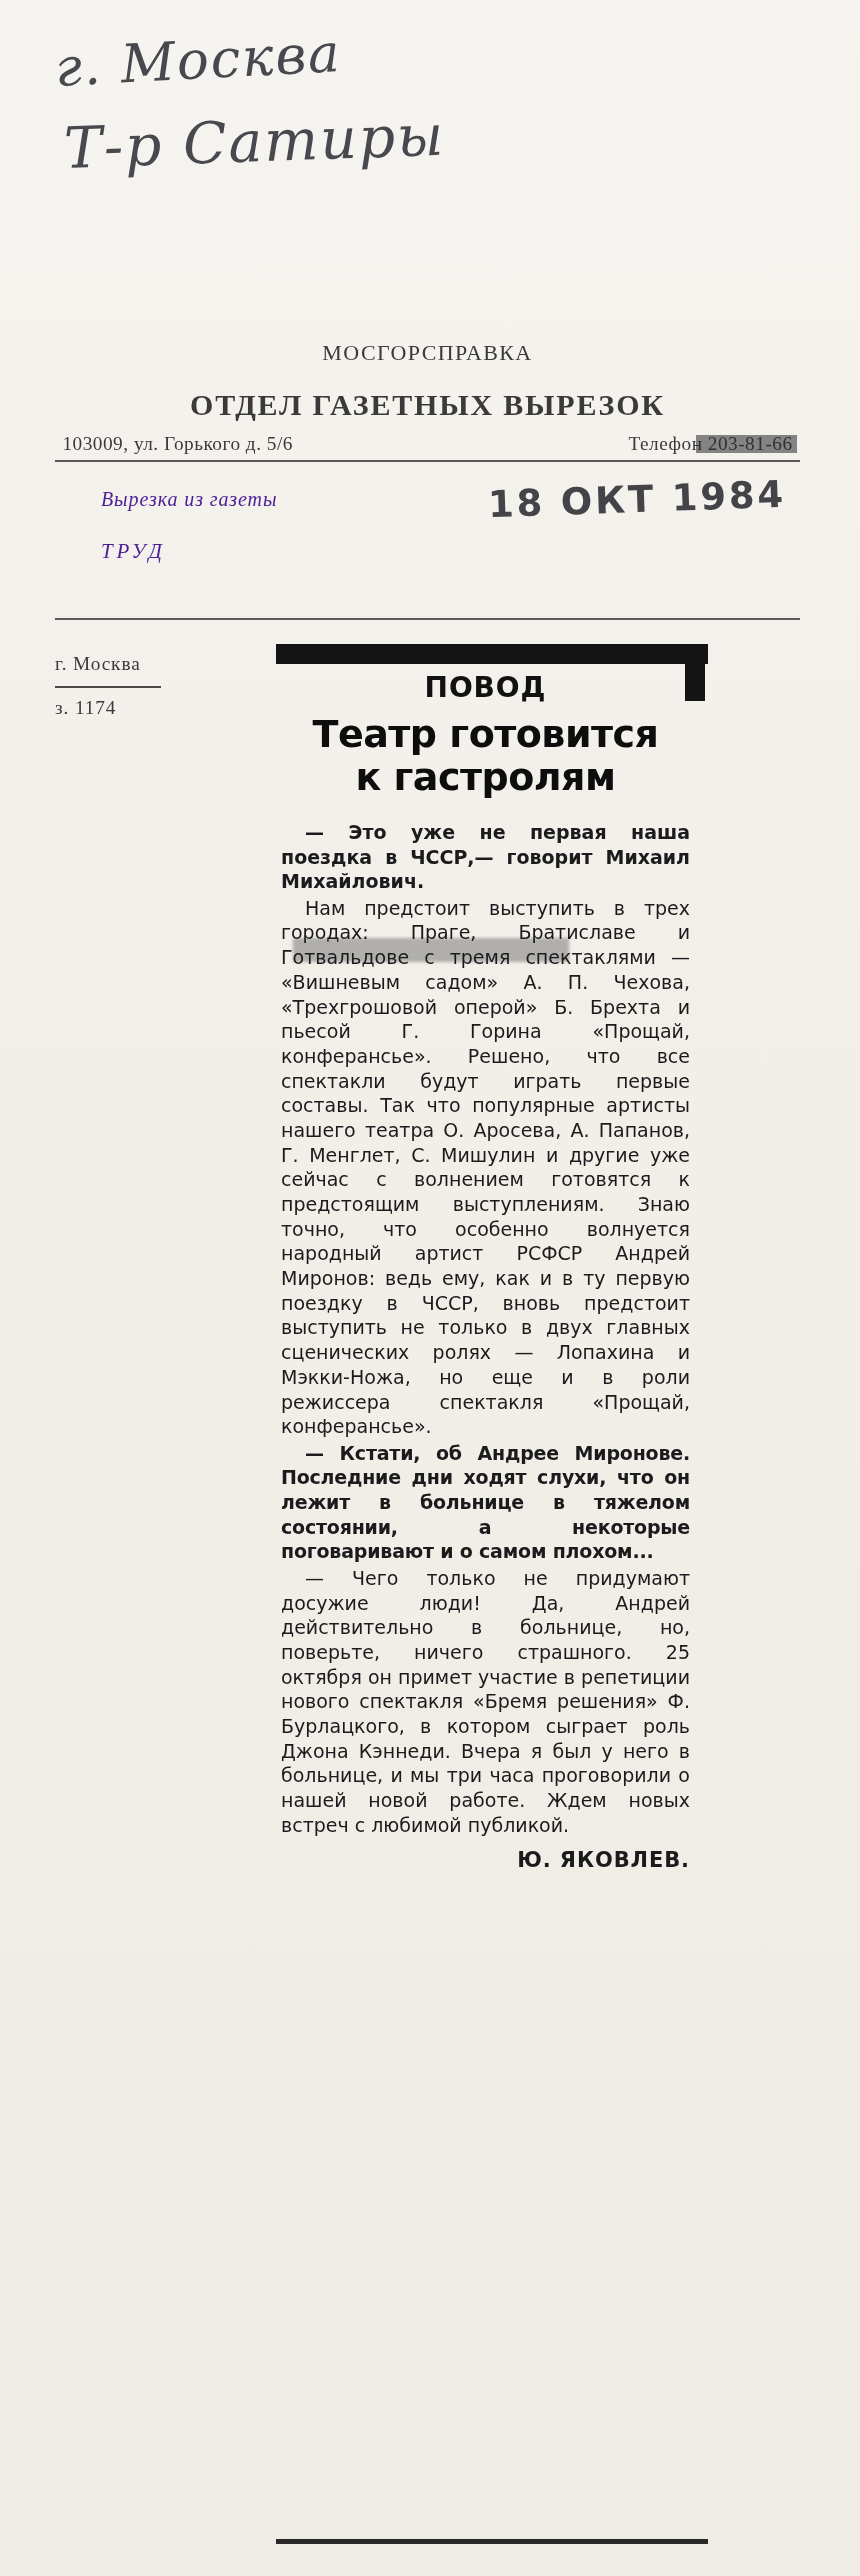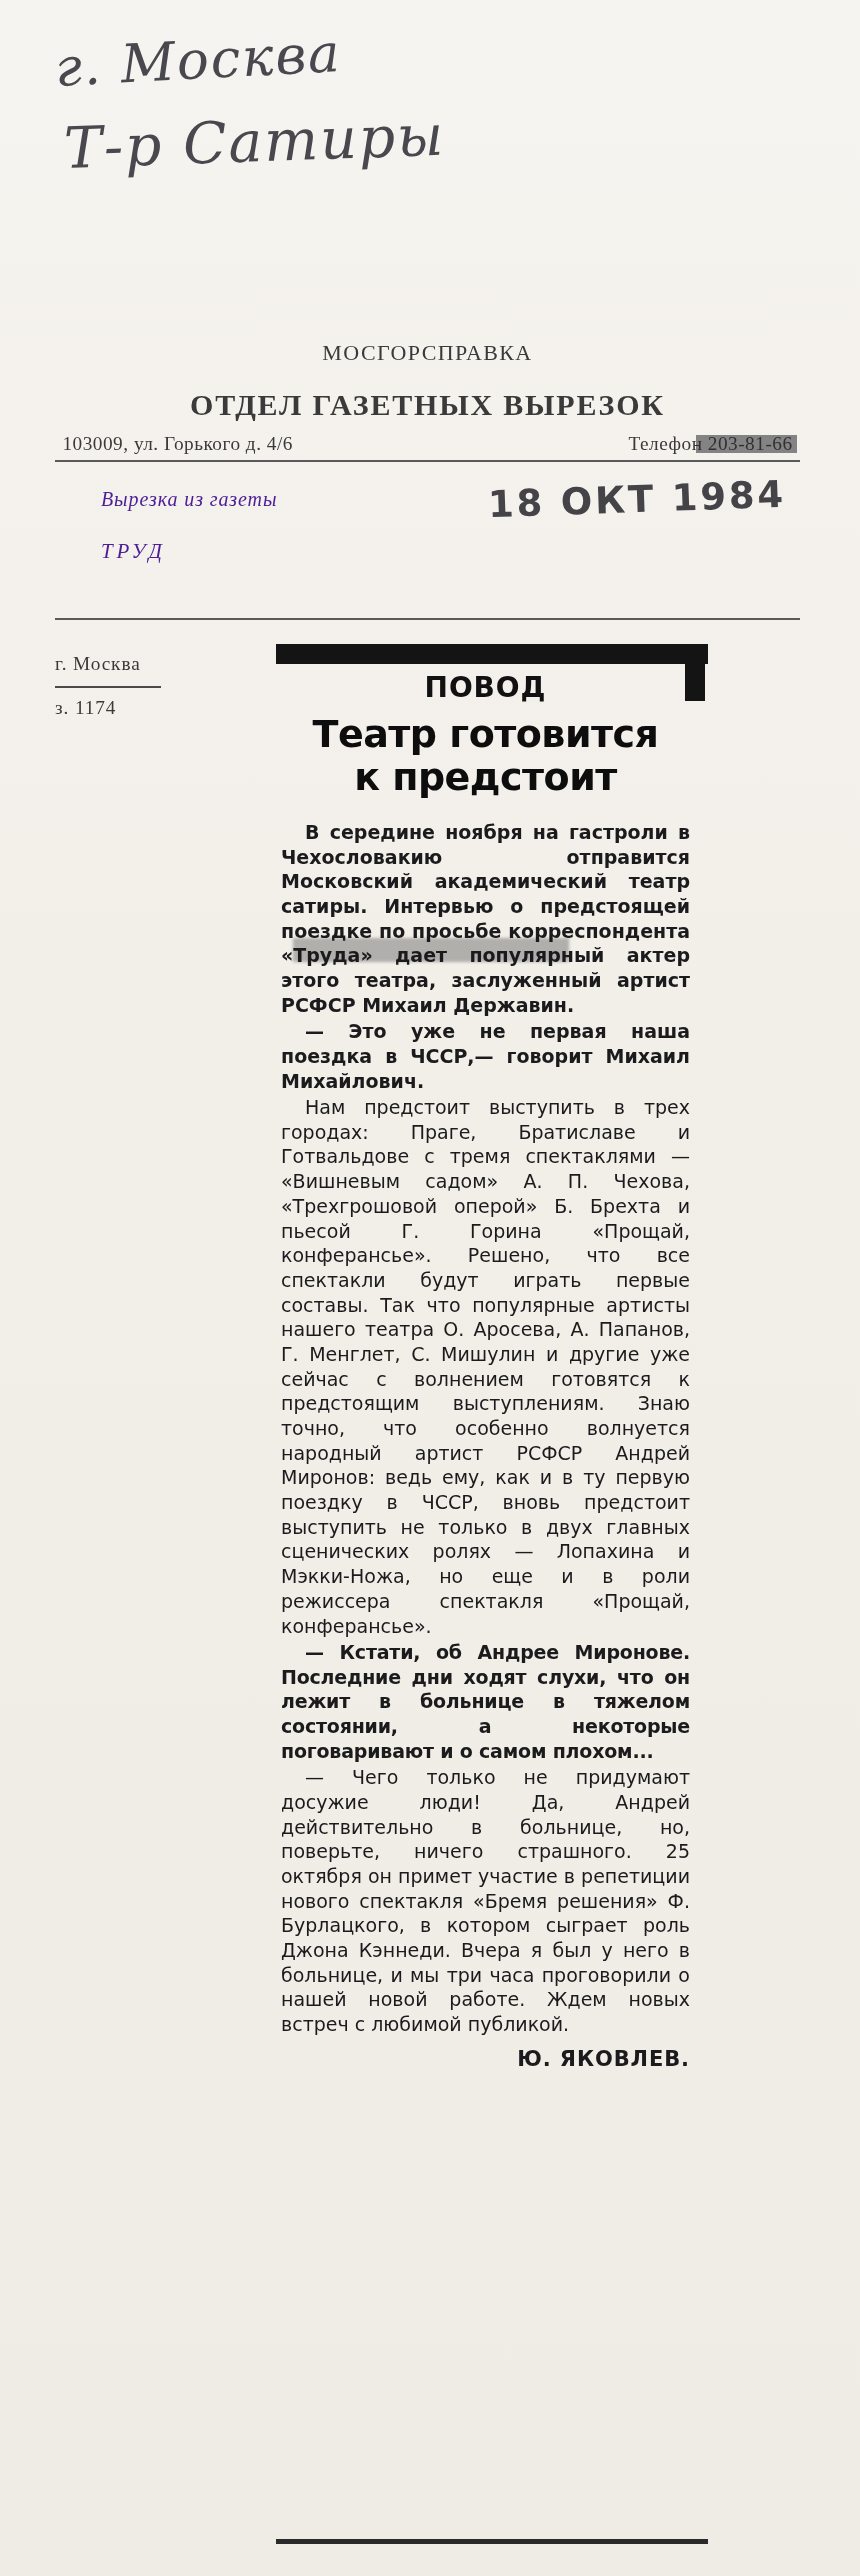--- a/index.html
+++ b/index.html
@@ -259,21 +259,21 @@
 
   <div class="handwriting">
     <div class="hw-line1">г. Москва</div>
     <div class="hw-line2">Т-р Сатиры</div>
   </div>
 
   <div class="stamp-block">
     <div class="stamp-title">МОСГОРСПРАВКА</div>
     <div class="stamp-sub">ОТДЕЛ  ГАЗЕТНЫХ  ВЫРЕЗОК</div>
     <div class="stamp-addr">
-      <span>103009, ул. Горького д. 4/6</span>
+      <span>103009, ул. Горького д. 5/6</span>
       <span class="phone">
         <span>Телефон 203-81-66</span>
         <span class="smudge"></span>
       </span>
     </div>
   </div>
 
   <div class="rule r1"></div>
 
   <div class="cut-info">
@@ -293,24 +293,23 @@
 
   <div class="blackbar"></div>
   <div class="blackbar right-edge"></div>
 
   <div class="article">
     <div class="kicker">
       <div>ПОВОД</div>
     </div>
     <div class="headline">
       <div>Театр готовится</div>
-      <div>к предстоит</div>
+      <div>к гастролям</div>
     </div>
     <div class="body">
-      <p class="lead">В середине ноября на гастроли в Чехословакию отправится Московский академический театр сатиры. Интервью о предстоящей поездке по просьбе корреспондента «Труда» дает популярный актер этого театра, заслуженный артист РСФСР Михаил Державин.</p>
       <p class="lead">— Это уже не первая наша поездка в ЧССР,— говорит Михаил Михайлович.</p>
       <p class="normal">Нам предстоит выступить в трех городах: Праге, Братиславе и Готвальдове с тремя спектаклями — «Вишневым садом» А. П. Чехова, «Трехгрошовой оперой» Б. Брехта и пьесой Г. Горина «Прощай, конферансье». Решено, что все спектакли будут играть первые составы. Так что популярные артисты нашего театра О. Аросева, А. Папанов, Г. Менглет, С. Мишулин и другие уже сейчас с волнением готовятся к предстоящим выступлениям. Знаю точно, что особенно волнуется народный артист РСФСР Андрей Миронов: ведь ему, как и в ту первую поездку в ЧССР, вновь предстоит выступить не только в двух главных сценических ролях — Лопахина и Мэкки-Ножа, но еще и в роли режиссера спектакля «Прощай, конферансье».</p>
       <p class="dense">— Кстати, об Андрее Миронове. Последние дни ходят слухи, что он лежит в больнице в тяжелом состоянии, а некоторые поговаривают и о самом плохом...</p>
       <p class="normal">— Чего только не придумают досужие люди! Да, Андрей действительно в больнице, но, поверьте, ничего страшного. 25 октября он примет участие в репетиции нового спектакля «Бремя решения» Ф. Бурлацкого, в котором сыграет роль Джона Кэннеди. Вчера я был у него в больнице, и мы три часа проговорили о нашей новой работе. Ждем новых встреч с любимой публикой.</p>
       <div class="signature">Ю. ЯКОВЛЕВ.</div>
     </div>
   </div>
 
   <div class="smudge-band"></div>
   <div class="bottom-rule"></div>

